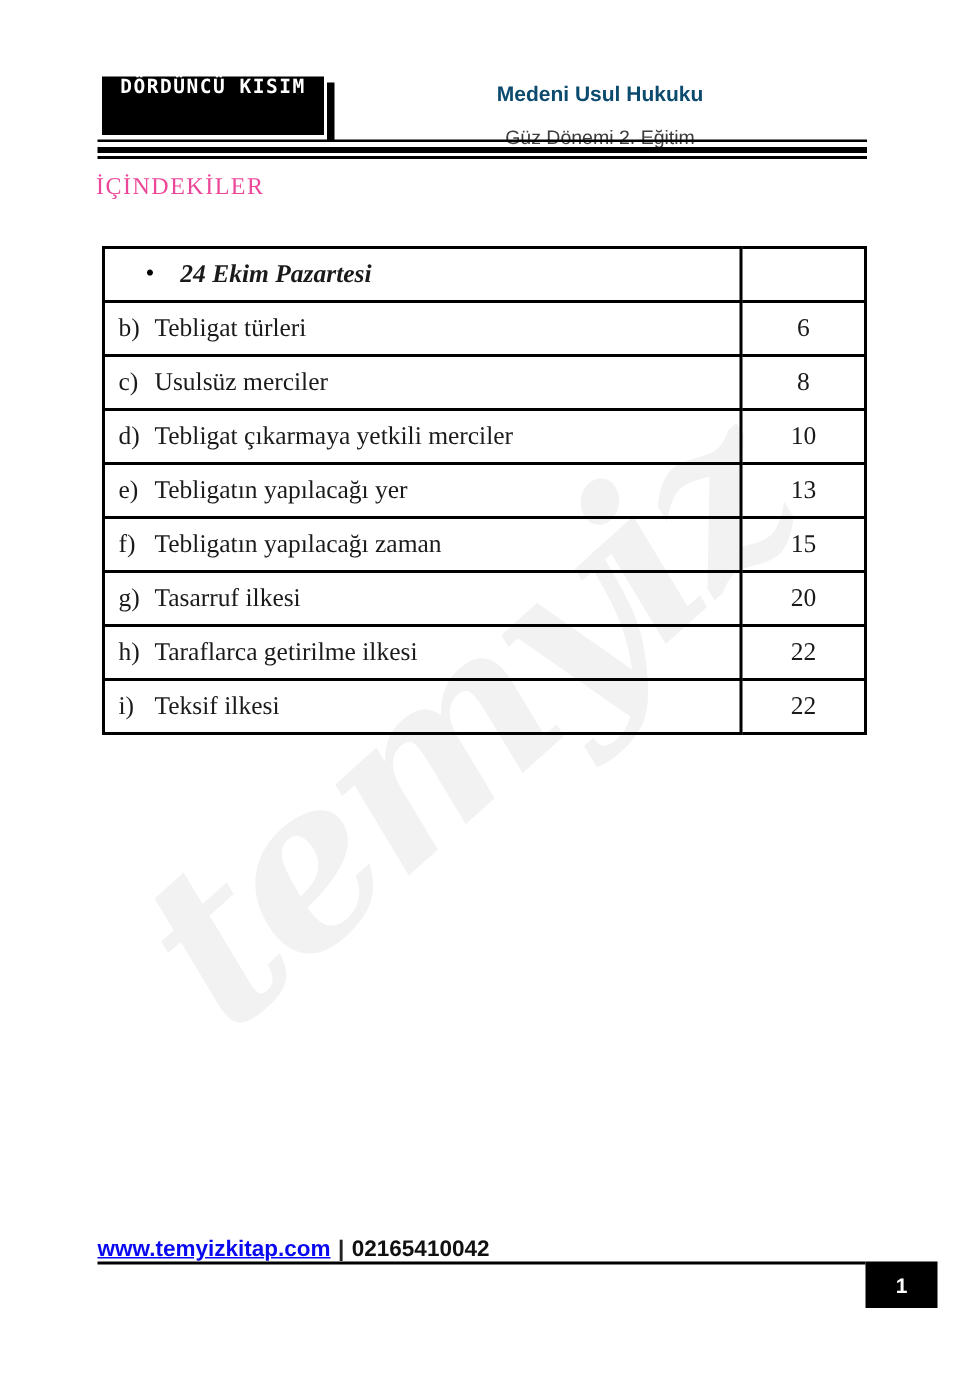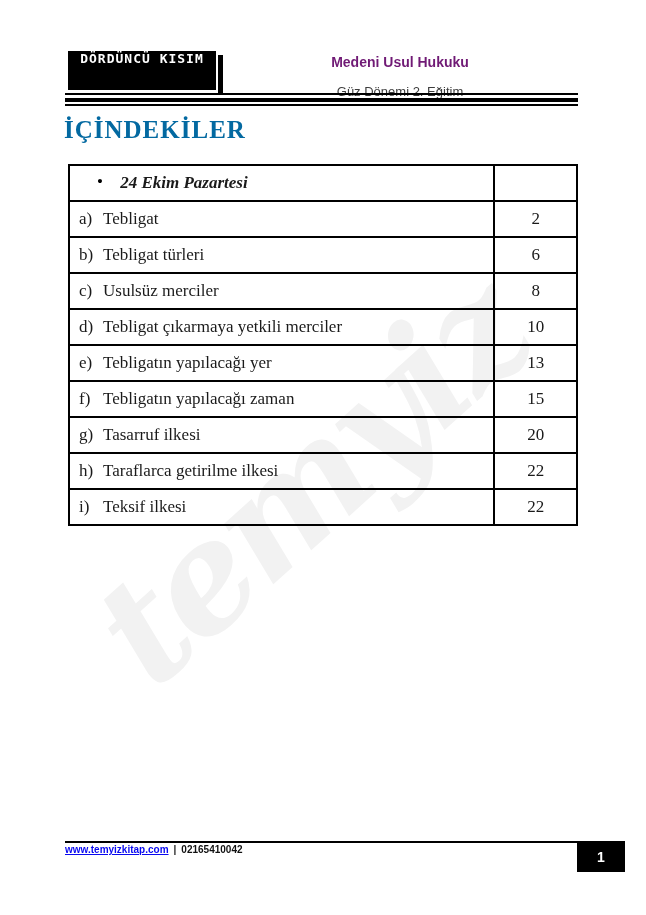--- a/index.html
+++ b/index.html
@@ -43,37 +43,37 @@
   .kisim-box::after{
     content:"";position:absolute;right:-7px;top:4px;
     width:5px;height:100%;background:#000;
   }
   .header-center{
     position:absolute;left:222px;top:54px;width:356px;
     text-align:center;
     font-family:"Liberation Sans", sans-serif;
     z-index:2;line-height:1.25;
   }
-  .course-title{font-weight:bold;font-size:14px;color:#701a75;}
+  .course-title{font-weight:bold;font-size:14px;color:#0c4a6e;}
   .course-subtitle{font-size:13px;color:#3d3d3d;margin-top:12px;}
   .header-rule{
     position:absolute;left:65px;top:93px;width:513px;height:13px;
     background:linear-gradient(
       #000 0px,#000 2px,
       transparent 2px,transparent 5px,
       #000 5px,#000 9px,
       transparent 9px,transparent 11px,
       #000 11px,#000 13px);
     z-index:2;
   }
 
   
   .page-title{
     position:absolute;left:64px;top:116px;
-    font-size:25px;font-weight:bold;letter-spacing:1px;color:#0369a1;
+    font-size:16px;font-weight:normal;letter-spacing:1px;color:#ec4899;
     z-index:2;
   }
 
   
   .toc-table{
     position:absolute;left:68px;top:164px;width:510px;
     border-collapse:collapse;z-index:1;
     font-size:17px;color:#1a1a1a;
   }
   .toc-table td{
@@ -99,21 +99,21 @@
   .page-num-box{
     position:absolute;left:577px;top:841px;width:48px;height:31px;
     background:#000;color:#fff;
     display:flex;align-items:center;justify-content:center;
     font-family:"Liberation Sans", sans-serif;
     font-weight:bold;font-size:14px;z-index:2;
   }
   .footer-text{
     position:absolute;left:65px;top:824px;
     font-family:"Liberation Sans", sans-serif;
-    font-size:10px;font-weight:bold;color:#111;z-index:2;margin-top:20px;
+    font-size:15px;font-weight:bold;color:#111;z-index:2;
   }
   .footer-link{color:#0909f0;text-decoration:underline;}
   .footer-sep{margin:0 5px;color:#222;}
 </style>
 </head>
 <body>
 
 <div class="page">
 
   <div class="watermark">temyiz</div>
@@ -136,26 +136,20 @@
       <tr>
         <td class="label-cell bullet-cell">
           <span class="bullet-glyph">•</span>
           <span class="bullet-text">24 Ekim Pazartesi</span>
         </td>
         <td class="page-cell"></td>
       </tr>
 
       <tr>
         <td class="label-cell">
-          <span class="row-marker">a)</span><span>Tebligat</span>
-        </td>
-        <td class="page-cell">2</td>
-      </tr>
-      <tr>
-        <td class="label-cell">
           <span class="row-marker">b)</span><span>Tebligat türleri</span>
         </td>
         <td class="page-cell">6</td>
       </tr>
       <tr>
         <td class="label-cell">
           <span class="row-marker">c)</span><span>Usulsüz merciler</span>
         </td>
         <td class="page-cell">8</td>
       </tr>

